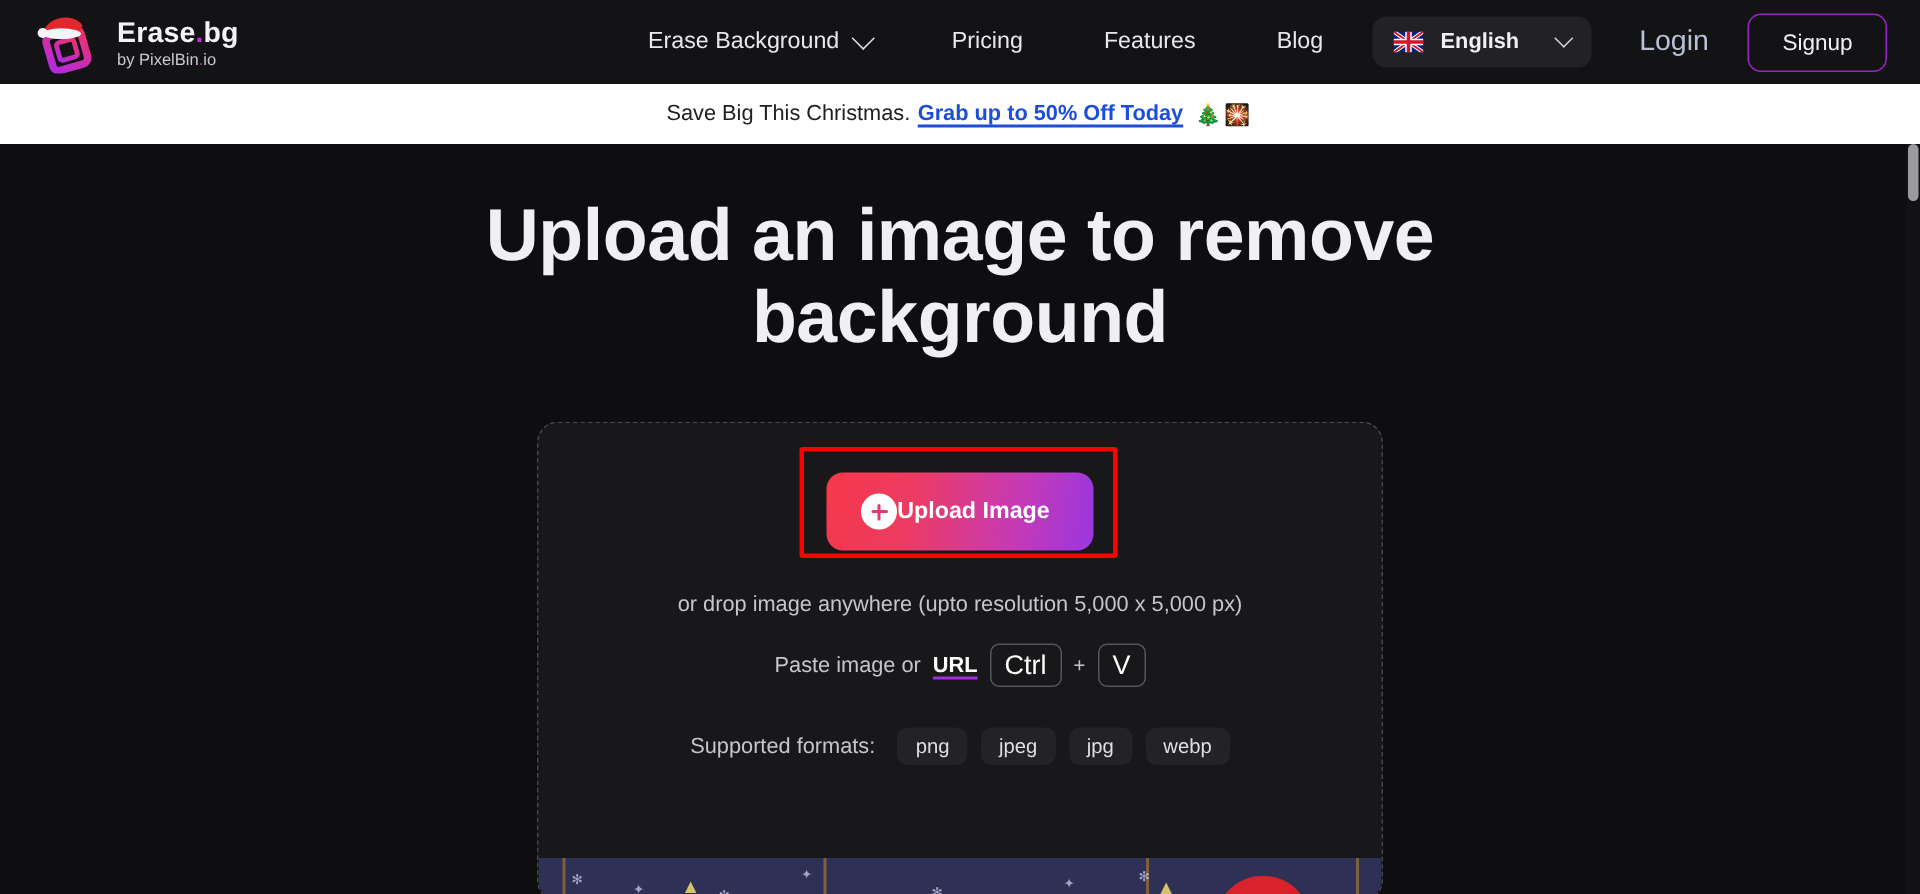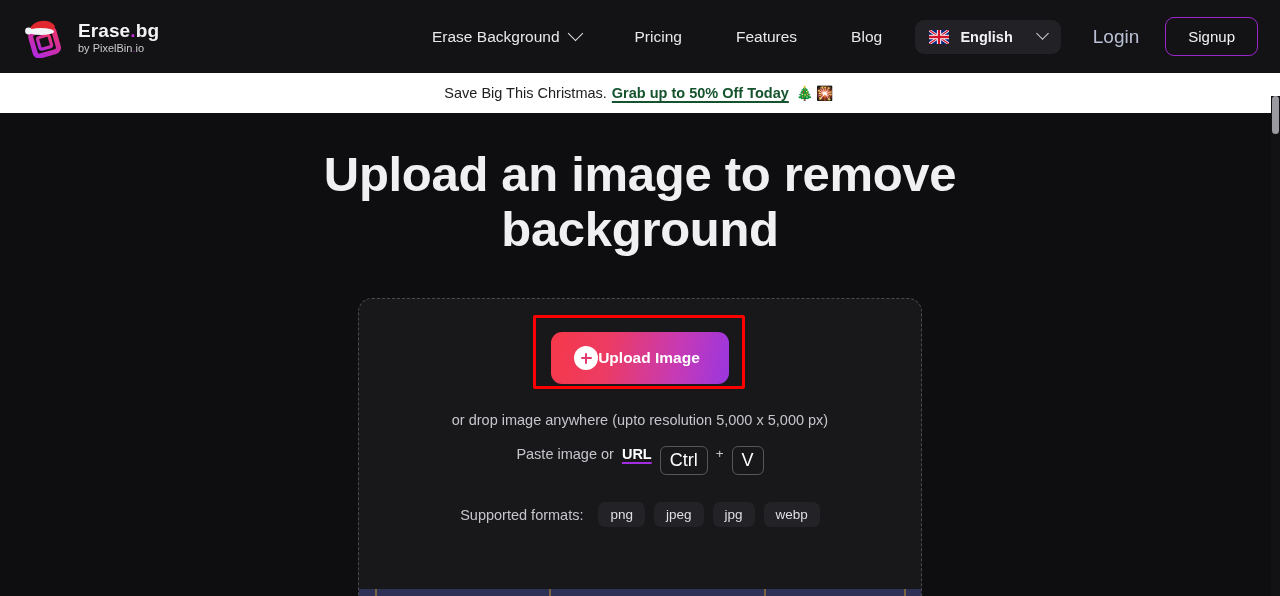--- a/index.html
+++ b/index.html
@@ -6,21 +6,21 @@
   html, body {
     width: 1280px; height: 596px;
     background: #0e0e10;
     font-family: "Liberation Sans", sans-serif;
     overflow: hidden;
   }
 
   
   .header {
     position: relative;
-    height: 73px;
+    height: 56px;
     background: #131316;
     display: flex;
     align-items: center;
     padding: 0 17px 0 22px;
   }
   .brand {
     display: flex; align-items: center; gap: 10px;
     cursor: pointer;
   }
   .logo-mark {
@@ -104,21 +104,21 @@
   
   .promo {
     height: 40px;
     background: #ffffff;
     display: flex; align-items: center; justify-content: center;
     gap: 0;
     font-size: 14.5px;
     color: #202020;
   }
   .promo-link {
-    color: #14532d; font-weight: 700; text-decoration: underline;
+    color: #1d4ed8; font-weight: 700; text-decoration: underline;
     text-underline-offset: 3px; text-decoration-thickness: 1.6px;
     margin-left: 5px; cursor: pointer;
   }
   .promo-emoji { margin-left: 8px; font-size: 14px; letter-spacing: 2px; }
 
   
   .main {
     height: 500px;
     background: #0e0e10;
     display: flex; flex-direction: column; align-items: center;
@@ -185,21 +185,21 @@
   .plus-circle::before { width: 11px; height: 2.4px; }
   .plus-circle::after  { width: 2.4px; height: 11px; }
 
   .drop-hint {
     margin-top: 28px;
     font-size: 14.5px;
     color: #c5c5cc;
   }
   .paste-row {
     margin-top: 18px;
-    display: flex; gap: 8px;
+    display: flex; align-items: center; gap: 8px;
     font-size: 14.5px; color: #c5c5cc;
   }
   .url-link {
     color: #ffffff; font-weight: 700; cursor: pointer;
     text-decoration: underline; text-decoration-color: #a32de0;
     text-decoration-thickness: 2px; text-underline-offset: 3px;
   }
   .key {
     border: 1.3px solid #56565d;
     border-radius: 6px;

